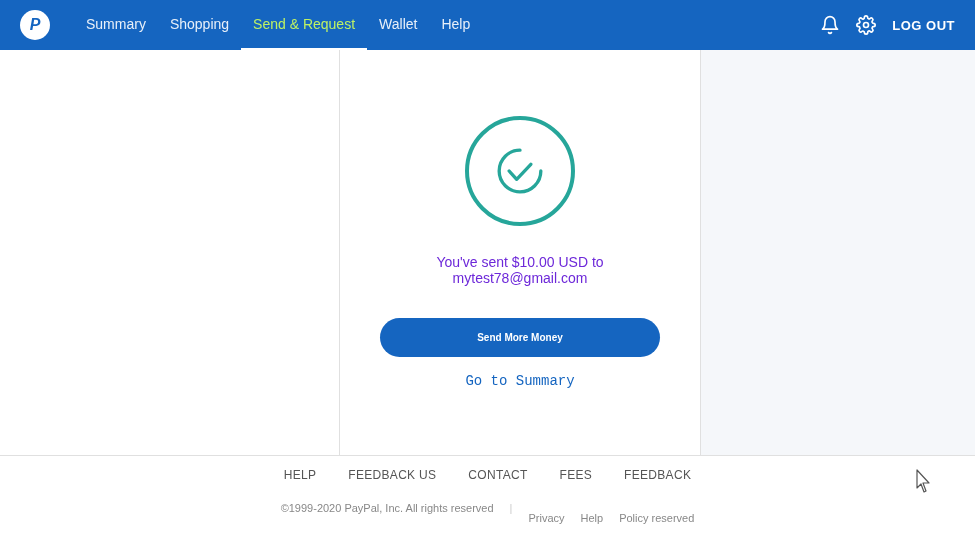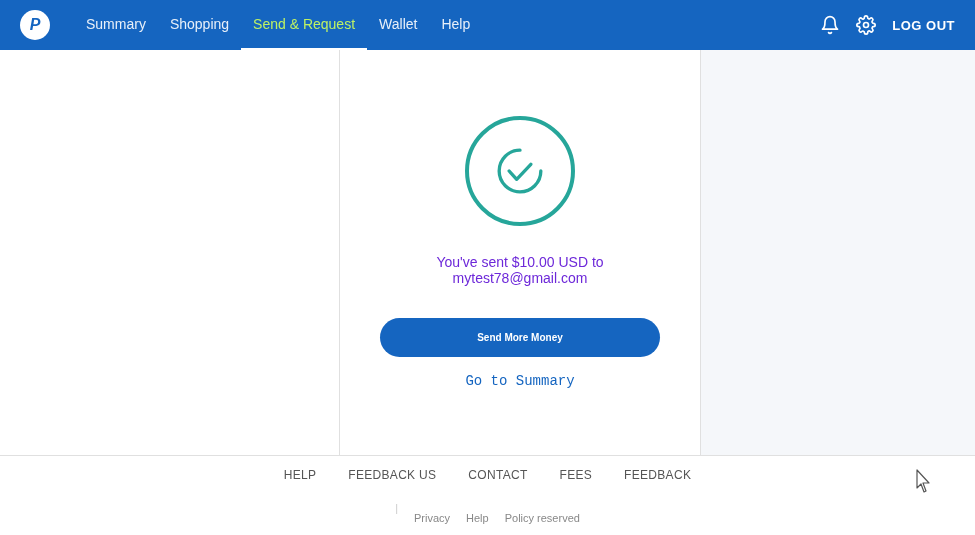--- a/index.html
+++ b/index.html
@@ -272,19 +272,20 @@
 <footer class="footer">
   <div class="footer-links">
 
   <span class="footer-link">HELP</span>
       <span class="footer-link">FEEDBACK US</span>
       <span class="footer-link">CONTACT</span>
       <span class="footer-link">FEES</span>
       <span class="footer-link">FEEDBACK</span>
     </div>
   <div class="footer-bottom">
+    <span>©1999-2020 PayPal, Inc. All rights reserved</span>
     <span class="footer-divider">|</span>
 
   <span class="footer-legal-link">Privacy</span>
       <span class="footer-legal-link">Help</span>
       <span class="footer-legal-link">Policy reserved</span>
     </div>
 </footer>
 
 </body></html>

